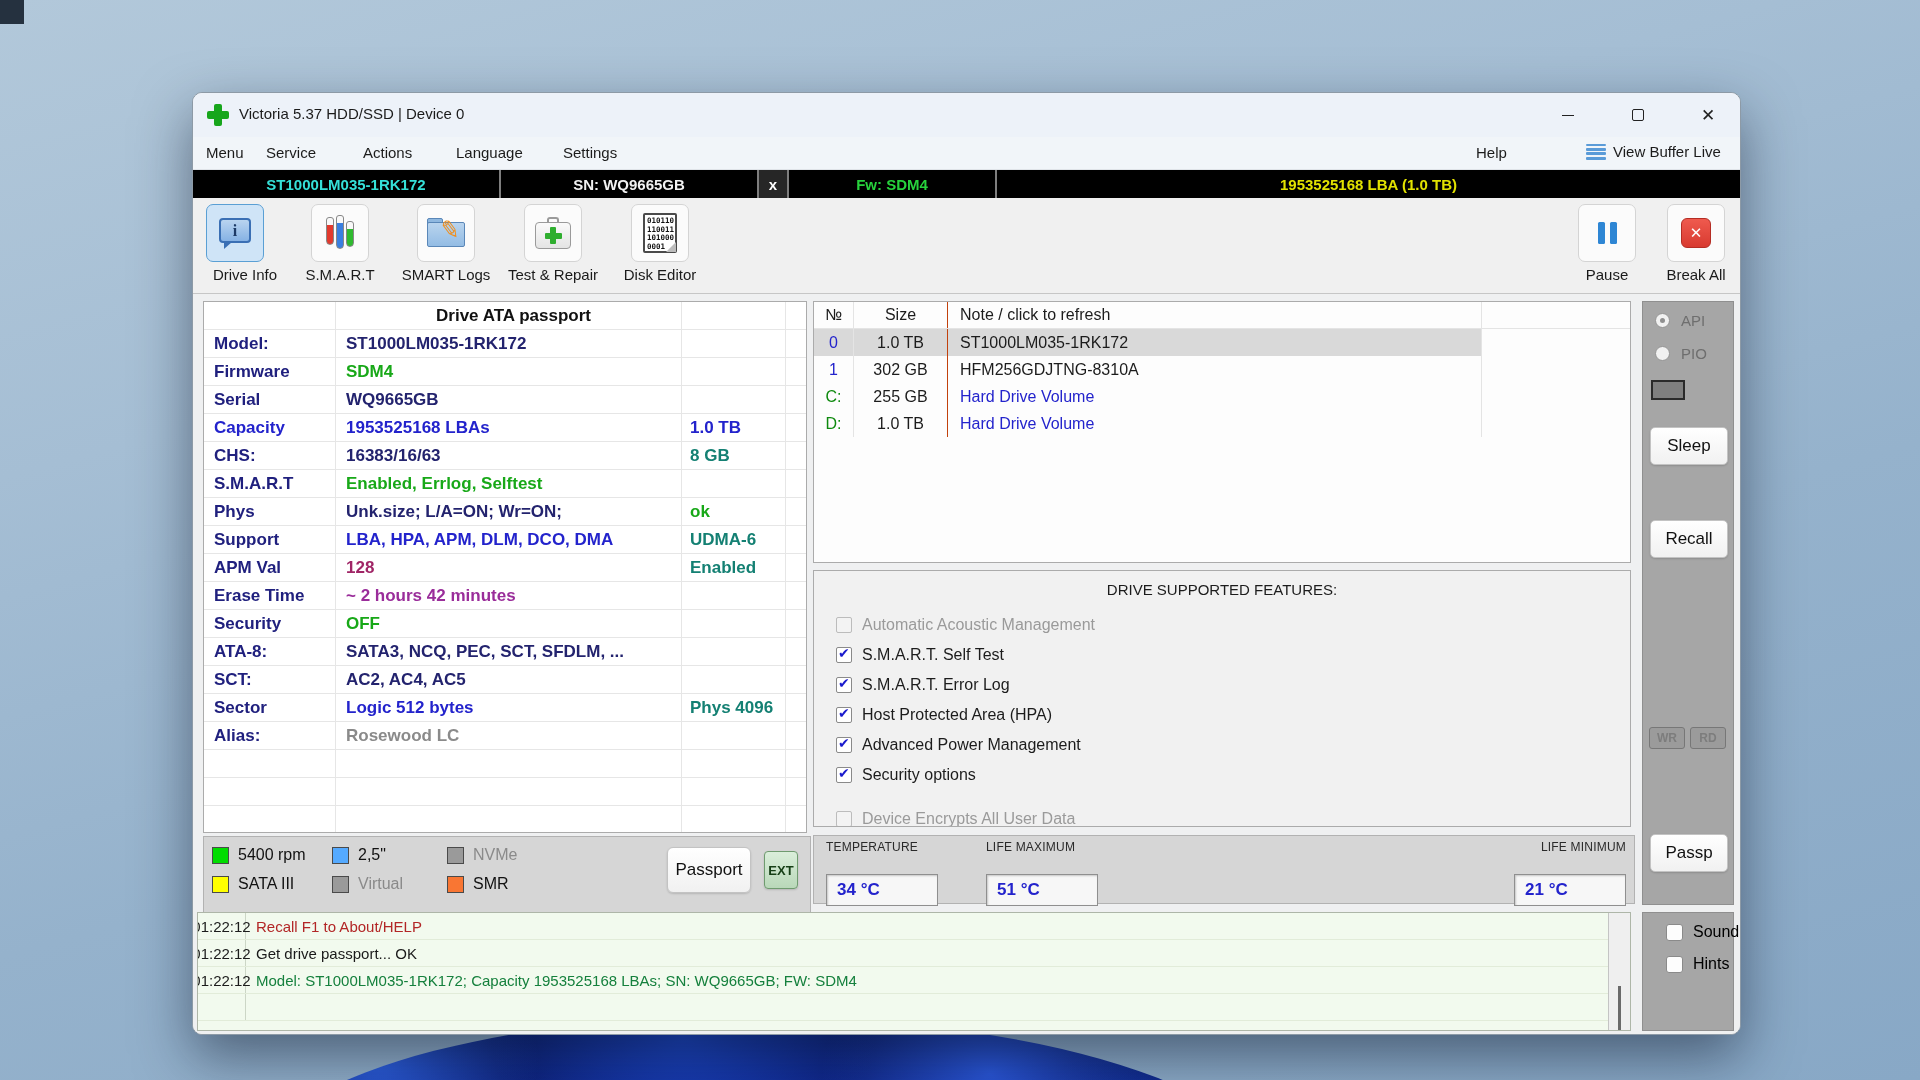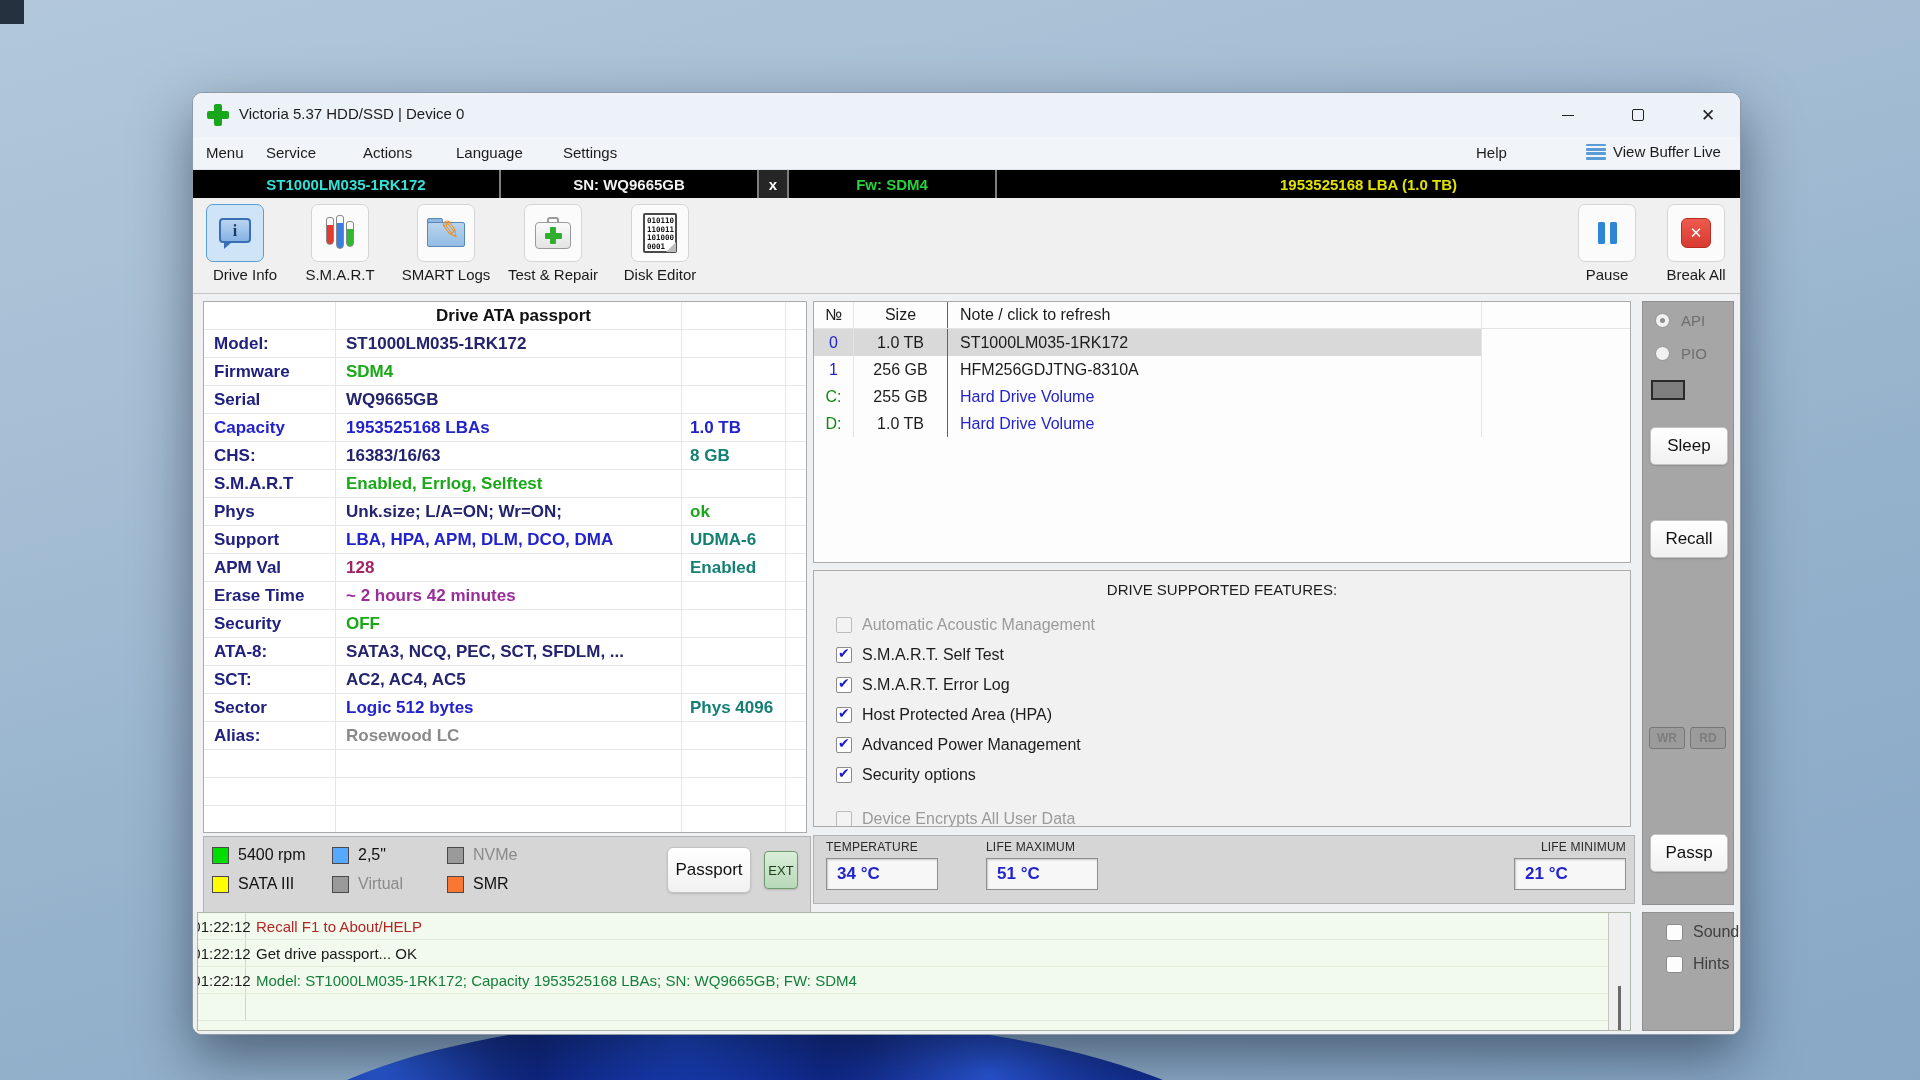--- a/index.html
+++ b/index.html
@@ -119,21 +119,21 @@
   
   .strip { position:absolute; background:#d6d6d6; border:1px solid #b2b2b2; }
   .legend { left:10px; top:542px; width:608px; height:85px; }
   .lg-item { position:absolute; display:flex; align-items:center; gap:9px; font-size:16px; color:#111; }
   .lg-sq { width:17px; height:17px; border:1.5px solid #4a4a4a; }
   .lg-muted { color:#8a8a8a; }
   .btn { background:linear-gradient(#ffffff,#f1f1f1); border:1px solid #c3c3c3; border-radius:6px;
     display:flex; align-items:center; justify-content:center; color:#111; cursor:pointer;
     box-shadow:0 1px 2px rgba(0,0,0,.15); }
   .btn-passport { position:absolute; left:463px; top:10px; width:84px; height:46px; font-size:17px; }
-  .btn-ext { position:absolute; left:560px; top:14px; width:34px; height:38px; font-size:13px; font-weight:normal;
+  .btn-ext { position:absolute; left:560px; top:14px; width:34px; height:38px; font-size:13px; font-weight:bold;
     background:linear-gradient(#daeeda,#b9d8b9); border:1px solid #6f9b6f; color:#163f16; border-radius:4px; }
 
   
   .dl { left:620px; top:7px; width:818px; height:262px; background:#fdfdfd; }
   .dl-row { display:flex; height:27px; font-size:16px; color:#1c1c1c; }
   .dl-row > div { display:flex; align-items:center; }
   .dl-c1 { width:40px; justify-content:center; border-right:1px solid #e4e4e4; }
   .dl-c2 { width:94px; justify-content:center; border-right:1px solid #c2410c; }
   .dl-c3 { width:534px; padding-left:12px; border-right:1px solid #e4e4e4; }
   .dl-c4 { flex:1; }
@@ -147,21 +147,21 @@
   .ft-item { position:absolute; left:22px; display:flex; align-items:center; gap:10px; font-size:16px; color:#1c1c1c; }
   .ft-item.dis { color:#9a9a9a; }
   .cb { width:16px; height:16px; background:#fff; border:1px solid #8a8a8a; border-radius:2px; position:relative; }
   .cb.checked::after { content:"✔"; position:absolute; left:1px; top:-3px; font-size:14px; font-weight:bold; color:#1a1acc; }
   .cb.dis { background:#f3f3f3; border-color:#bcbcbc; }
 
   
   .temp { left:620px; top:541px; width:822px; height:69px; }
   .tp-group { position:absolute; top:4px; }
   .tp-label { font-size:12px; color:#2a2a2a; letter-spacing:.2px; }
-  .tp-box { margin-top:4px; width:112px; height:32px; background:#f7f7f7; border:1px solid #8f8f8f;
+  .tp-box { margin-top:20px; width:112px; height:32px; background:#f7f7f7; border:1px solid #8f8f8f;
     box-shadow:inset 1px 1px 2px rgba(0,0,0,.2); display:flex; align-items:center;
     padding-left:10px; font-size:17px; font-weight:bold; color:#2323cc; }
 
   
   .log { left:4px; top:618px; width:1434px; height:119px; background:#f2faee; border:1px solid #aeb6a8; }
   .log-row { display:flex; height:27px; border-bottom:1px solid #e2ecd9; font-size:15px; }
   .log-time { width:48px; display:flex; align-items:center; justify-content:center; border-right:1px solid #ccd6c6; color:#1c1c1c; }
   .log-text { flex:1; display:flex; align-items:center; padding-left:10px; }
   .t-red { color:#b22626; } .t-black { color:#1a1a1a; } .t-blue { color:#15803d; }
   .log-scroll { position:absolute; right:0; top:0; width:22px; height:100%; background:#efefef; border-left:1px solid #c4c4c4; }
@@ -170,21 +170,21 @@
   
   .sb { position:absolute; left:1449px; top:7px; width:92px; height:604px; background:#a6a6a6; border:1px solid #8f8f8f; }
   .sb2 { position:absolute; left:1449px; top:618px; width:92px; height:119px; background:#a6a6a6; border:1px solid #8f8f8f; }
   .radio-row { position:absolute; left:12px; display:flex; align-items:center; gap:11px; font-size:15px; color:#6e6e6e; }
   .radio { width:15px; height:15px; border-radius:50%; background:#f1f1f1; border:1px solid #949494; position:relative; }
   .radio.sel::after { content:""; position:absolute; left:4px; top:4px; width:5px; height:5px; border-radius:50%; background:#8f8f8f; }
   .swatch { position:absolute; left:8px; top:78px; width:34px; height:20px; background:#7f7f7f; border:2px solid #2a2a2a; }
   .sb-btn { position:absolute; left:7px; width:78px; height:38px; font-size:17px; border-radius:5px; }
   .mini-btn { position:absolute; top:425px; width:36px; height:22px; background:#9b9b9b; border:1px solid #777;
     border-radius:3px; color:#7d7d7d; font-size:12px; font-weight:bold; display:flex; align-items:center; justify-content:center; }
-  .cbx-row { position:absolute; left:12px; display:flex; align-items:center; gap:10px; font-size:16px; color:#404040;padding-left:11px; }
+  .cbx-row { position:absolute; left:12px; display:flex; align-items:center; gap:10px; font-size:16px; color:#000000;padding-left:11px; }
   .cbx { width:17px; height:17px; background:#fdfdfd; border:1px solid #8a8a8a; border-radius:3px; }
 </style>
 </head>
 <body>
 
 <div class="bloom"></div>
 <div class="corner-artifact"></div>
 
 <div class="win">
 
@@ -447,21 +447,21 @@
         <div class="dl-c4"></div>
       </div>
       <div class="dl-row dl-sel">
         <div class="dl-c1 n-blue">0</div>
         <div class="dl-c2">1.0 TB</div>
         <div class="dl-c3">ST1000LM035-1RK172</div>
         <div class="dl-c4"></div>
       </div>
       <div class="dl-row">
         <div class="dl-c1 n-blue">1</div>
-        <div class="dl-c2">256 GB</div>
+        <div class="dl-c2">302 GB</div>
         <div class="dl-c3">HFM256GDJTNG-8310A</div>
         <div class="dl-c4"></div>
       </div>
       <div class="dl-row">
         <div class="dl-c1 n-green">C:</div>
         <div class="dl-c2">255 GB</div>
         <div class="dl-c3 c-blue" style="font-weight:normal">Hard Drive Volume</div>
         <div class="dl-c4"></div>
       </div>
       <div class="dl-row">

